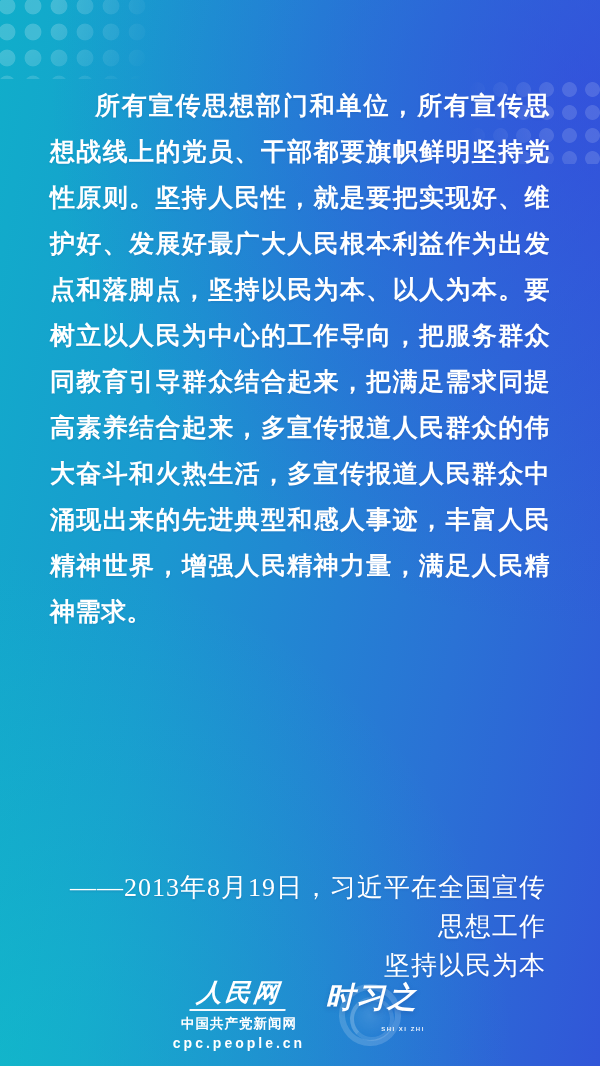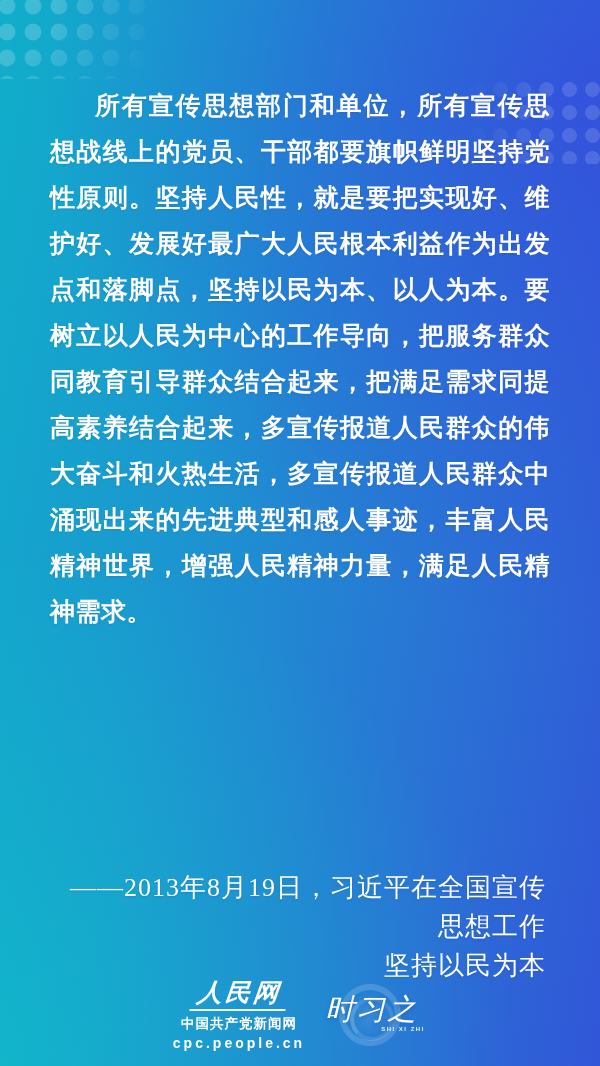--- a/index.html
+++ b/index.html
@@ -110,23 +110,23 @@
   }
   .sxz-swirl::after {
     content: "";
     position: absolute; left: 5px; top: 7px;
     width: 36px; height: 36px;
     border-radius: 50%;
     border: 4px solid rgba(255,255,255,0.12);
     border-left-color: rgba(255,255,255,0.22);
   }
   .sxz-title {
-    position: absolute; left: 2px; top: 12px;
+    position: absolute; left: 2px; top: 0;
     font-size: 29px;
-    font-weight: 400;
+    font-weight: 700;
     font-style: italic;
     letter-spacing: 2px;
     white-space: nowrap;
     text-shadow: 0 2px 4px rgba(25,70,150,0.35);
   }
   .sxz-sub {
     position: absolute; left: 58px; top: 48px;
     font-size: 6px;
     font-weight: 700;
     letter-spacing: 1.5px;

